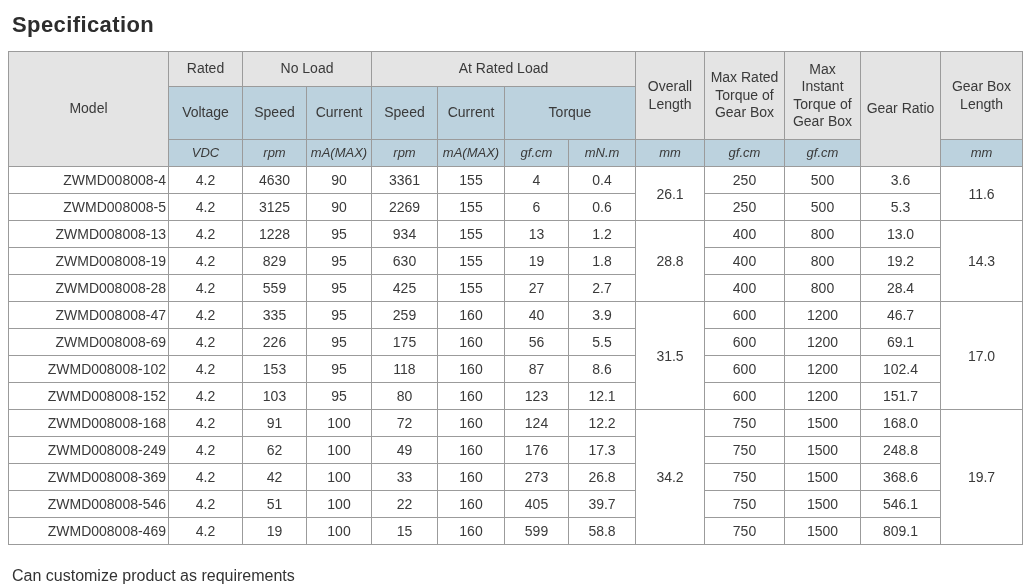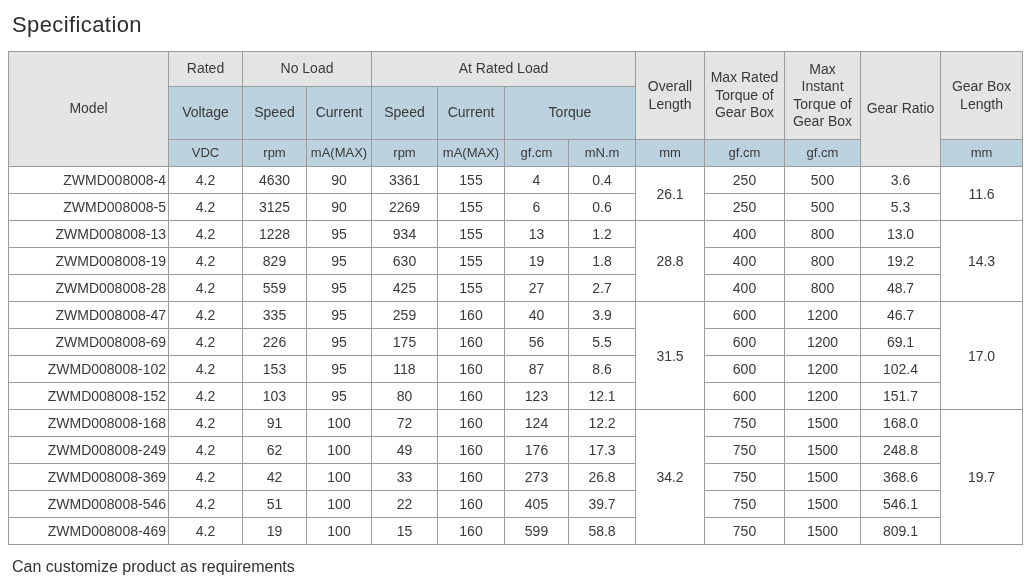--- a/index.html
+++ b/index.html
@@ -12,21 +12,21 @@
   html,body{margin:0;padding:0;}
   body{
     width:1024px;height:586px;
     background:#ffffff;
     font-family:"Liberation Sans",sans-serif;
     color:var(--text);
   }
   .page{padding:10px 8px 0 8px;}
   .page-title{
     font-size:22px;
-    font-weight:400;
+    font-weight:700;
     color:#2d2d2d;
     letter-spacing:.4px;
     margin:2px 0 13px 4px;
   }
   table.spec{
     border-collapse:collapse;
     table-layout:fixed;
     width:1014px;
   }
   .spec th,.spec td{
@@ -36,29 +36,29 @@
     font-weight:400;
     color:var(--text);
     padding:0 2px;
     overflow:hidden;
   }
   .spec thead th{font-size:14px;line-height:1.25;}
   .gray{background:var(--header-gray);}
   .blue{background:var(--header-blue);}
   tr.hr1{height:35px;}
   tr.hr2{height:53px;margin-left:36px;}
-  tr.hr3{height:27px;}
+  tr.hr3{height:27px;font-style:italic;}
   tr.hr3 th{font-size:13px;}
   .spec tbody tr{height:27px;}
   .spec tbody td{font-size:14px;background:#ffffff;}
   td.model-cell{text-align:right;padding-left:7px;}
   .footnote{
     font-size:16px;
     color:#333333;
-    margin:13px 0 0 4px;
+    margin:22px 0 0 4px;
   }
 </style>
 </head>
 <body>
 
 <div class="page">
   <h1 class="page-title">Specification</h1>
 
   <table class="spec">
     <colgroup>
@@ -171,21 +171,21 @@
           <td class="model-cell">ZWMD008008-28</td>
           <td>4.2</td>
           <td>559</td>
           <td>95</td>
           <td>425</td>
           <td>155</td>
           <td>27</td>
           <td>2.7</td>
           <td>400</td>
           <td>800</td>
-          <td>48.7</td>
+          <td>28.4</td>
         </tr>
         <tr>
           <td class="model-cell">ZWMD008008-47</td>
           <td>4.2</td>
           <td>335</td>
           <td>95</td>
           <td>259</td>
           <td>160</td>
           <td>40</td>
           <td>3.9</td>

